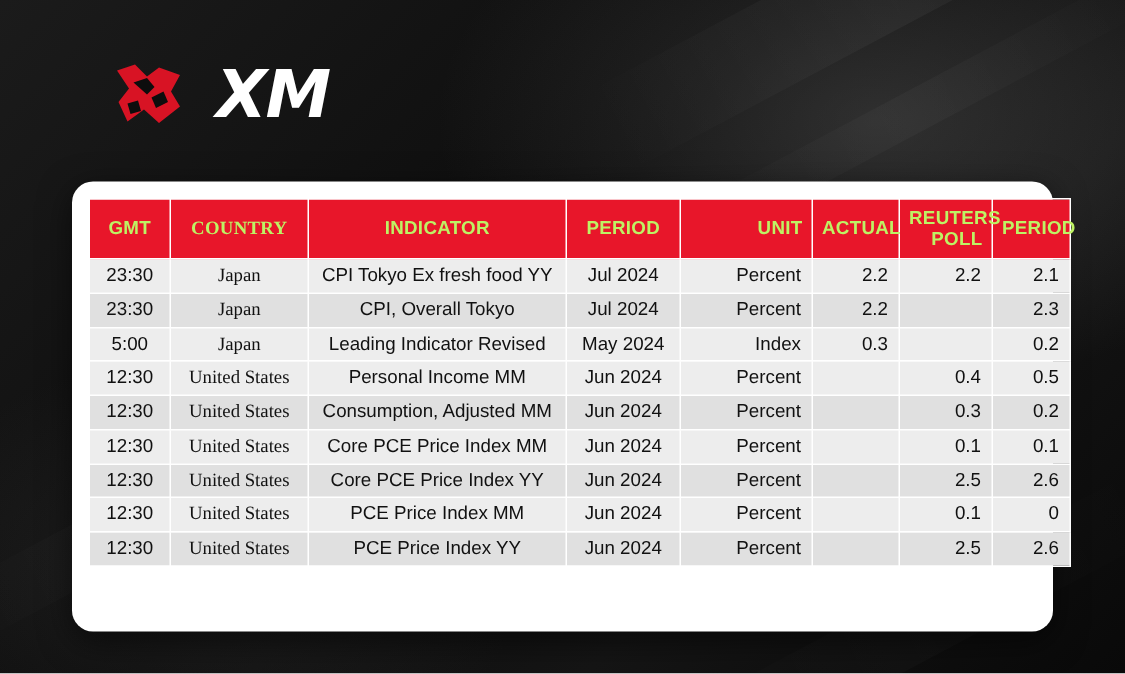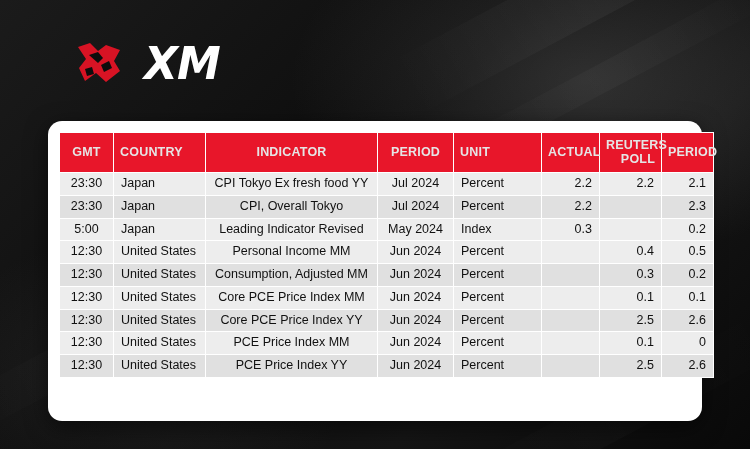--- a/index.html
+++ b/index.html
@@ -72,43 +72,43 @@
   }
   table.cal {
     width: 632px;
     border-collapse: collapse;
     table-layout: fixed;
     font-size: 12.5px;
     color: #111;
   }
   table.cal th {
     background: #e8162a;
-    color: #e5e5e5;
+    color: #bef264;
     font-weight: 700;
     font-size: 12.5px;
     letter-spacing: .2px;
     padding: 5px 6px;
     border: 1px solid #ffffff;
     line-height: 1.05;
     height: 40px;
     vertical-align: middle;
   }
   table.cal td {
     border: 1px solid #ffffff;
     padding: 4px 7px;
     height: 22px;
     line-height: 1.1;
     background: #ededed;
   }
   table.cal tr.alt td { background: #e0e0e0; }
   .c-gmt      { width: 54px;  text-align: center; }
-  .c-country  { width: 92px;  text-align: left; }
+  .c-country  { width: 92px;  text-align: center; font-family: Liberation Serif, serif; }
   .c-indicator{ width: 172px; text-align: center; }
   .c-period   { width: 76px;  text-align: center; }
-  .c-unit     { width: 88px;  text-align: left; }
+  .c-unit     { width: 88px;  text-align: right; }
   .c-actual   { width: 58px;  text-align: right; }
   .c-poll     { width: 62px;  text-align: right; }
   .c-prior    { width: 52px;  text-align: right; }
   th.c-actual, th.c-poll, th.c-prior { }
 </style>
 </head>
 <body>
 
 <div class="page">
   <div class="bg-streak s1"></div>

